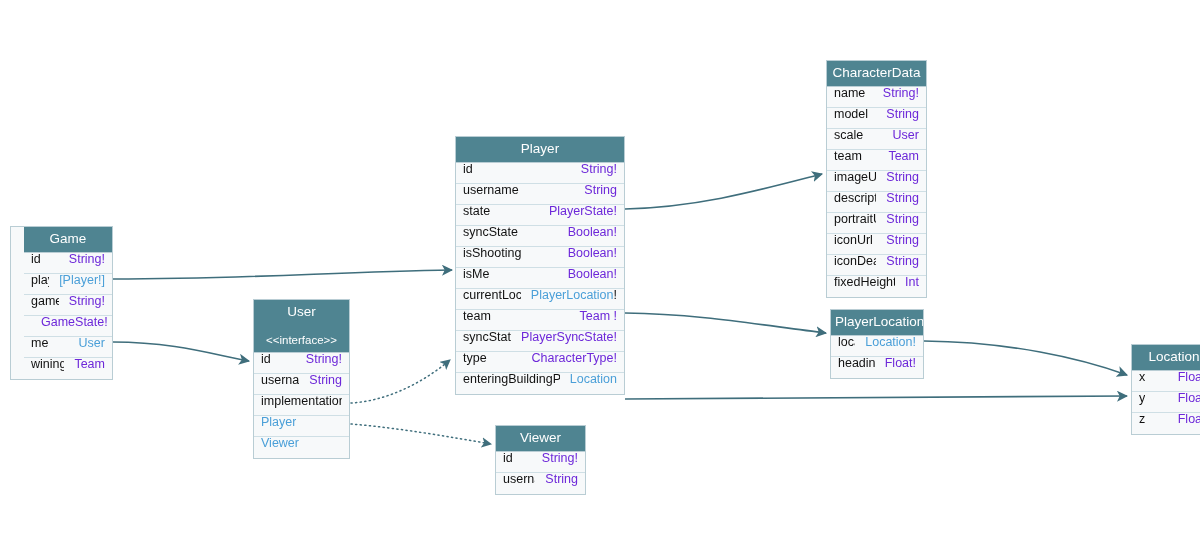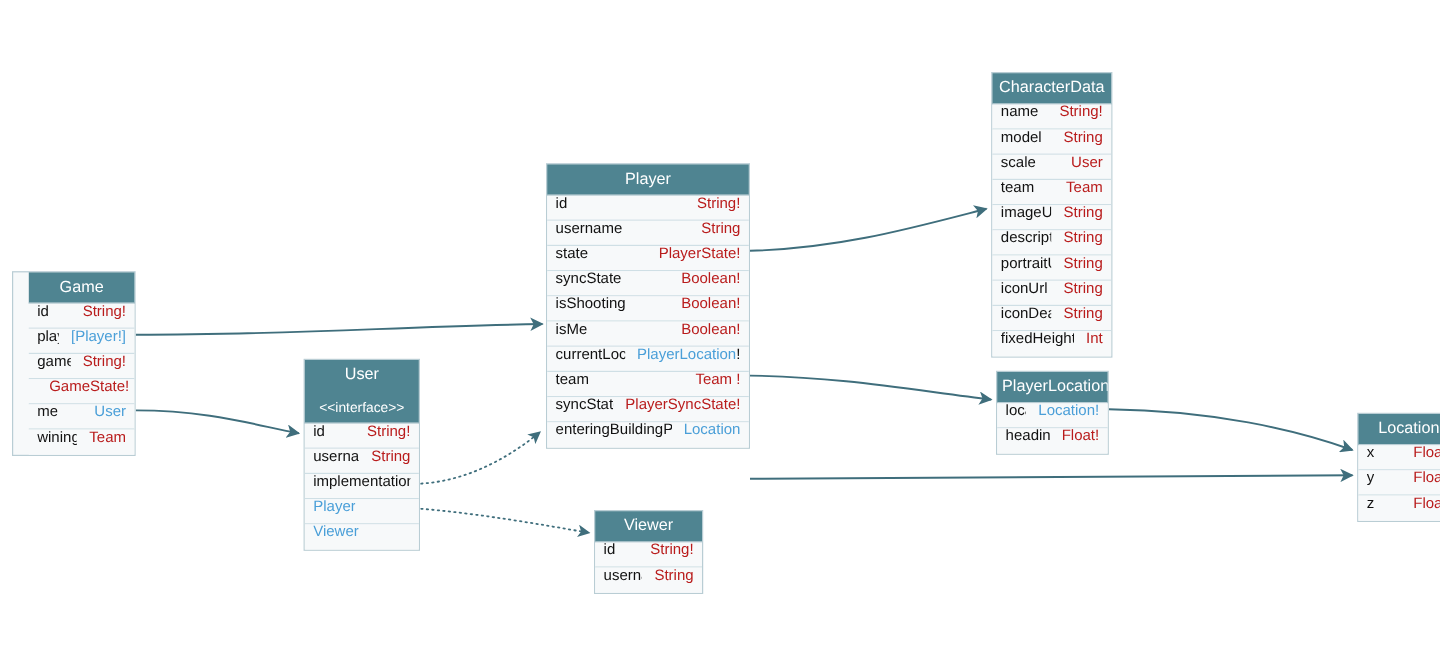--- a/index.html
+++ b/index.html
@@ -69,21 +69,21 @@
   }
   .row:last-child { border-bottom: none; }
 
   .row .fname {
     color: #111111;
     overflow: hidden;
     text-overflow: clip;
   }
   .row .ftype {
     margin-left: 10px;
-    color: #b91c1c;
+    color: #6d28d9;
   }
   .row .ftype.ref {
     color: #4a9fd8;
   }
   .row .ftype.ref .bang-dark { color: #111111; }
 
   .row.impl-head {
     justify-content: center;
   }
   .row.impl-head .fname { margin: 0 auto; }
@@ -215,20 +215,24 @@
     </div>
     <div class="row">
       <span class="fname">team</span>
       <span class="ftype">Team !</span>
     </div>
     <div class="row">
       <span class="fname">syncState</span>
       <span class="ftype">PlayerSyncState!</span>
     </div>
     <div class="row">
+      <span class="fname">type</span>
+      <span class="ftype">CharacterType!</span>
+    </div>
+    <div class="row">
       <span class="fname">enteringBuildingPosition</span>
       <span class="ftype ref">Location</span>
     </div>
   </div>
 
   <div class="entity" id="ent-characterdata">
     <div class="entity-header">CharacterData</div>
     <div class="row">
       <span class="fname">name</span>
       <span class="ftype">String!</span>

